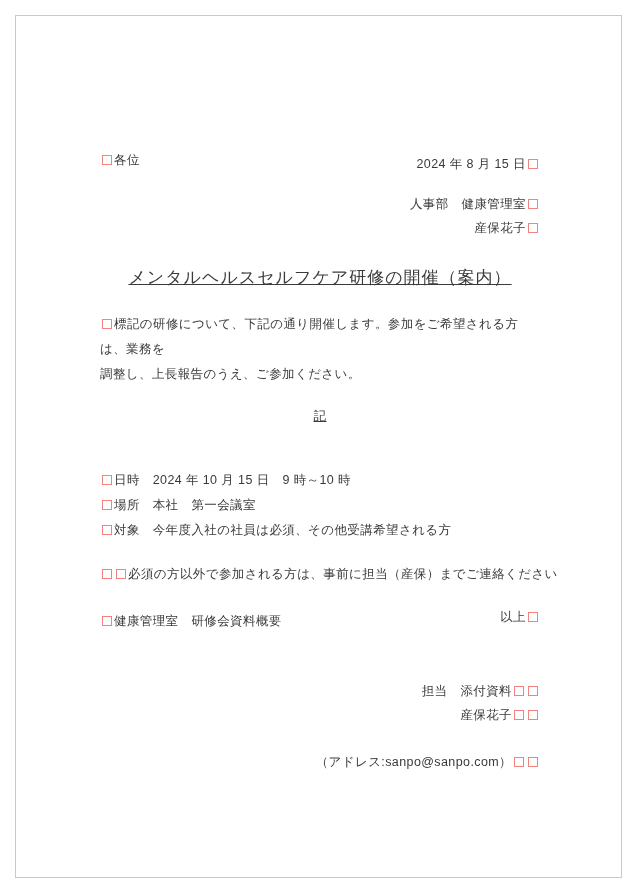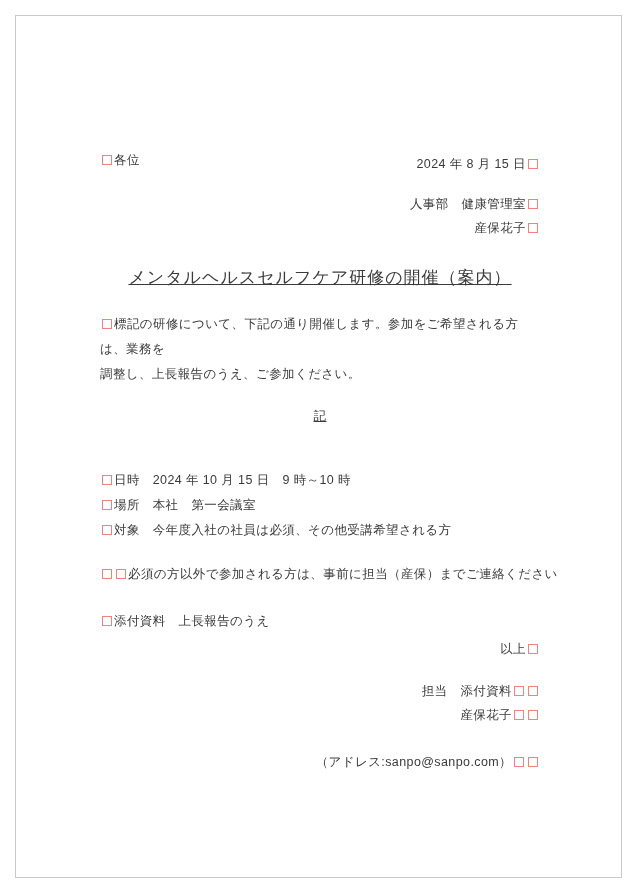--- a/index.html
+++ b/index.html
@@ -27,21 +27,21 @@
   .l-name{top:218px;}
   .l-title{top:265px;font-size:17px;line-height:26px;letter-spacing:1px;}
   .l-body{top:312px;white-space:normal;}
   .l-body .bodyline{line-height:25px;}
   .l-record{top:406px;}
   .l-d0{top:470px;}
   .l-d1{top:495px;}
   .l-d2{top:520px;}
   .l-note{top:564px;}
   .l-attach{top:611px;}
-  .l-closing{top:639px;}
+  .l-closing{top:607px;}
   .l-c0{top:681px;}
   .l-c1{top:705px;}
   .l-c2{top:729px;}
   .l-c3{top:752px;}
 </style>
 </head>
 <body>
 
 <div class="screen">
   <div class="page"></div>
@@ -85,21 +85,21 @@
 
   <div class="line l-d2">
     <span class="rm"></span><span>対象　今年度入社の社員は必須、その他受講希望される方</span>
   </div>
 
   <div class="line l-note">
     <span class="rm"></span><span class="rm"></span><span>必須の方以外で参加される方は、事前に担当（産保）までご連絡ください</span>
   </div>
 
   <div class="line l-attach">
-    <span class="rm"></span><span>添付資料　上長報告のうえ</span>
+    <span class="rm"></span><span>健康管理室　研修会資料概要</span>
   </div>
 
   <div class="line right l-closing">
     <span>以上</span><span class="rm"></span>
   </div>
 
   <div class="line right l-c0">
     <span>担当　添付資料</span><span class="rm"></span><span class="rm"></span>
   </div>
 

